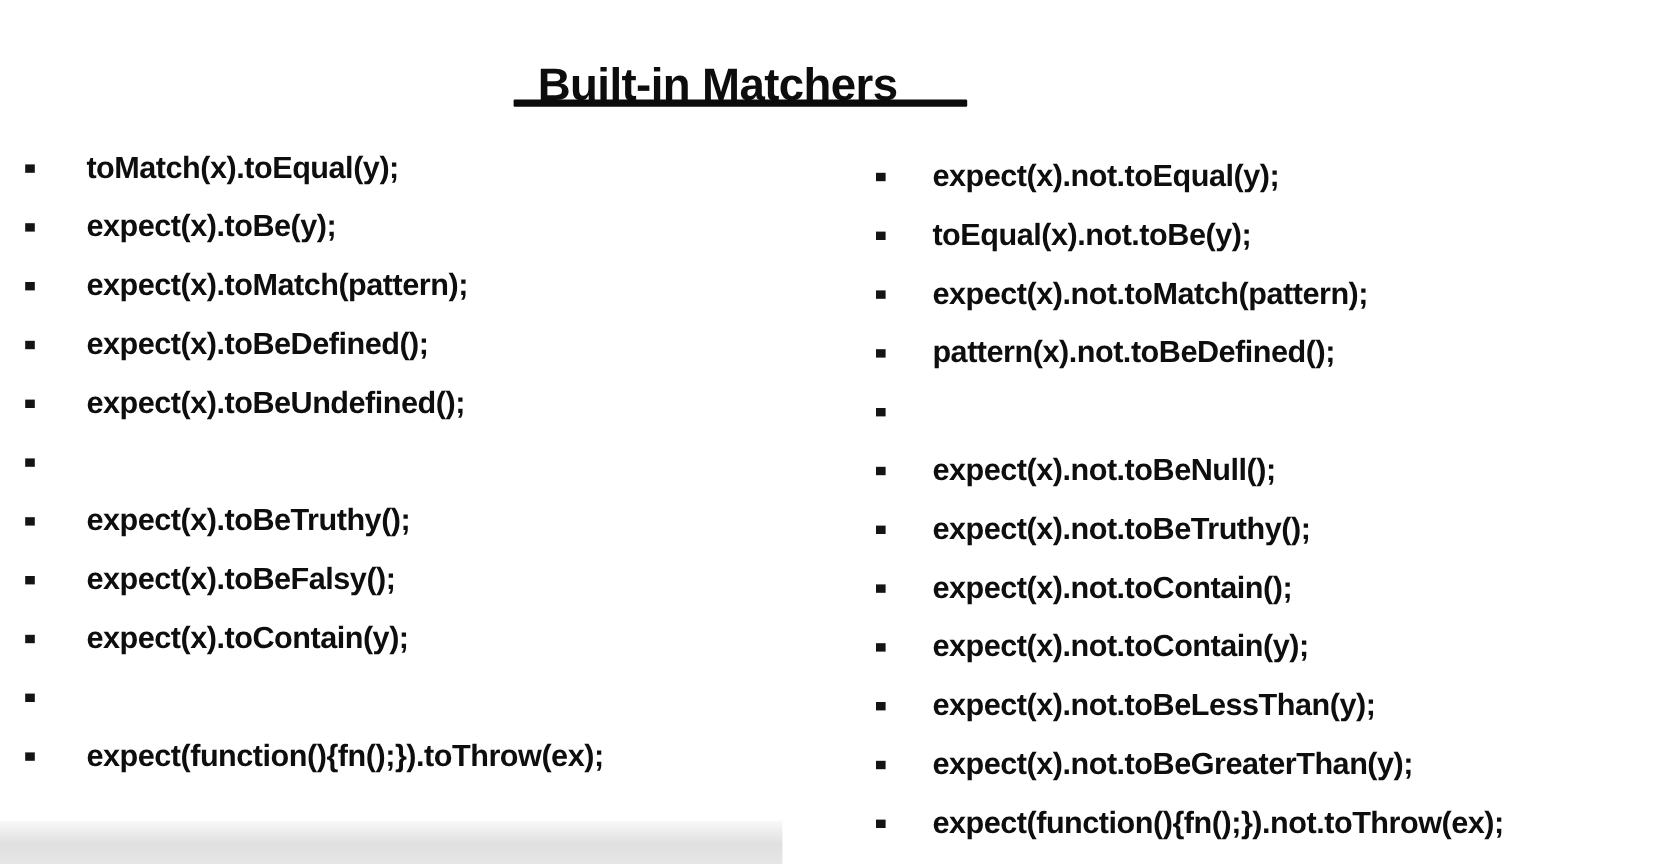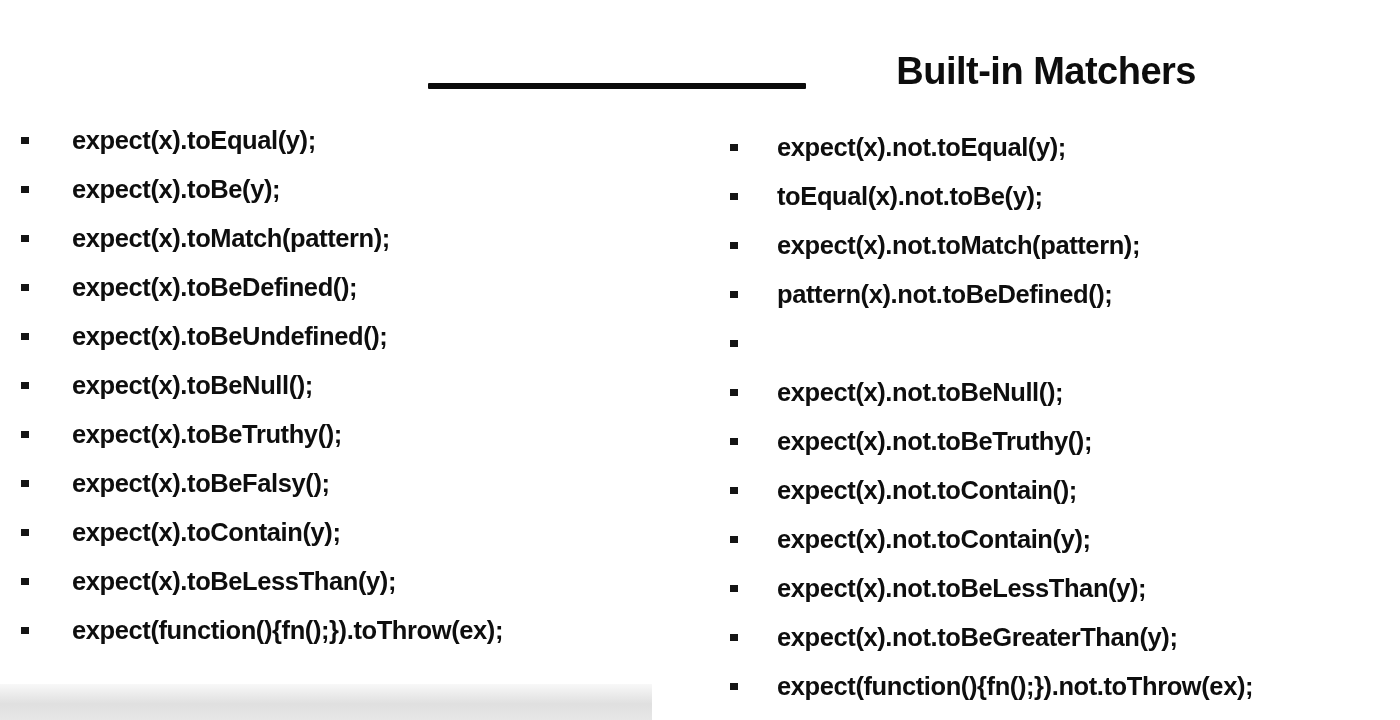--- a/index.html
+++ b/index.html
@@ -23,21 +23,21 @@
     inset: 0;
     background: #ffffff;
   }
 
   
   .title-block {
     position: absolute;
     top: 26px;
     left: 0;
     width: 1196px;
-    text-align: right;
+    text-align: center;
   }
   .slide-title {
     display: inline-block;
     font-size: 38px;
     font-weight: bold;
     letter-spacing: -0.5px;
     color: #0d0d0d;
     line-height: 1.1;
     white-space: nowrap;
   }
@@ -114,57 +114,55 @@
   <div class="title-block">
     <h1 class="slide-title">Built-in Matchers</h1>
   </div>
   <div class="title-rule"></div>
 
   <div class="columns">
 
     <ul class="matcher-column left">
       <li class="matcher-item">
         <span class="bullet-square"></span>
-        <span class="matcher-text">expect(x).toEqual(y);</span>
+        <span class="matcher-text">toMatch(x).toEqual(y);</span>
       </li>
       <li class="matcher-item">
         <span class="bullet-square"></span>
         <span class="matcher-text">expect(x).toBe(y);</span>
       </li>
       <li class="matcher-item">
         <span class="bullet-square"></span>
         <span class="matcher-text">expect(x).toMatch(pattern);</span>
       </li>
       <li class="matcher-item">
         <span class="bullet-square"></span>
         <span class="matcher-text">expect(x).toBeDefined();</span>
       </li>
       <li class="matcher-item">
         <span class="bullet-square"></span>
         <span class="matcher-text">expect(x).toBeUndefined();</span>
       </li>
       <li class="matcher-item">
         <span class="bullet-square"></span>
-        <span class="matcher-text">expect(x).toBeNull();</span>
       </li>
       <li class="matcher-item">
         <span class="bullet-square"></span>
         <span class="matcher-text">expect(x).toBeTruthy();</span>
       </li>
       <li class="matcher-item">
         <span class="bullet-square"></span>
         <span class="matcher-text">expect(x).toBeFalsy();</span>
       </li>
       <li class="matcher-item">
         <span class="bullet-square"></span>
         <span class="matcher-text">expect(x).toContain(y);</span>
       </li>
       <li class="matcher-item">
         <span class="bullet-square"></span>
-        <span class="matcher-text">expect(x).toBeLessThan(y);</span>
       </li>
       <li class="matcher-item">
         <span class="bullet-square"></span>
         <span class="matcher-text">expect(function(){fn();}).toThrow(ex);</span>
       </li>
     </ul>
 
     <ul class="matcher-column right">
       <li class="matcher-item">
         <span class="bullet-square"></span>

